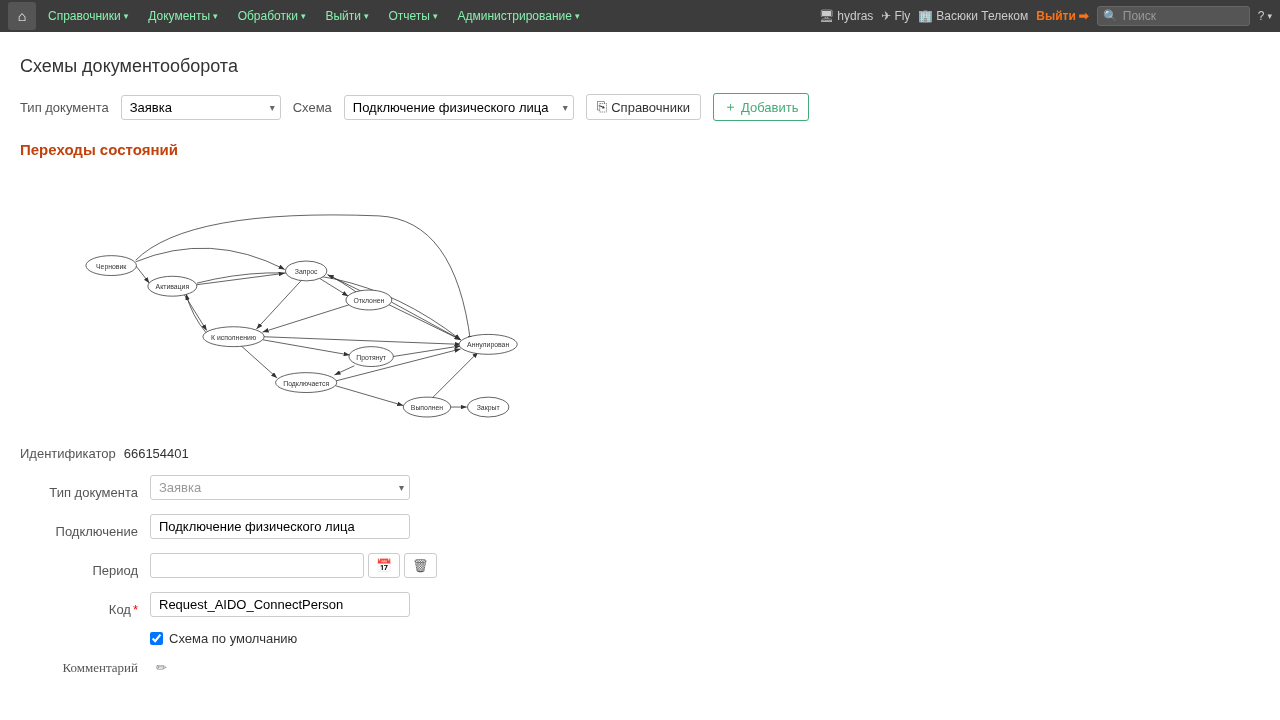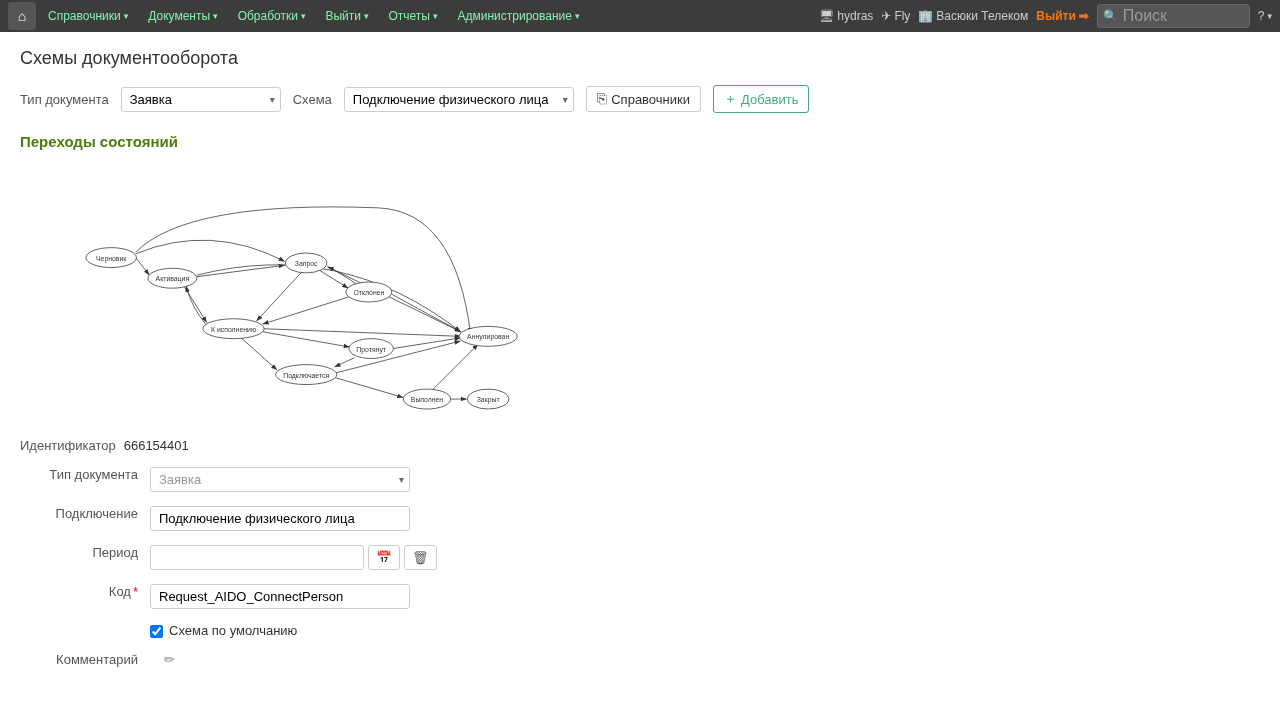--- a/index.html
+++ b/index.html
@@ -35,28 +35,28 @@
     .navbar-right-item {
       color: #ccc; font-size: 12px; cursor: pointer;
       display: flex; align-items: center; gap: 3px;
     }
     .navbar-search {
       background: #555; border: 1px solid #666; border-radius: 3px;
       display: flex; align-items: center; padding: 2px 6px; gap: 4px;
     }
     .navbar-search input {
       background: transparent; border: none; outline: none; color: #ffffff;
-      font-size: 16px; width: 120px;
+      font-size: 12px; width: 120px;
     }
     .navbar-search input::placeholder { color: #999; }
     .exit-btn { color: #f97316; font-size: 12px; cursor: pointer; font-weight: bold; }
     .chevron { font-size: 9px; }
 
     
-    .content { padding: 16px 20px; }
+    .content { padding: 24px 20px; }
     .page-title { font-size: 18px; font-weight: normal; margin-bottom: 16px; color: #333; }
 
     
     .toolbar {
       display: flex; align-items: center; gap: 12px; margin-bottom: 20px;
     }
     .toolbar-label { color: #555; font-size: 13px; }
     .toolbar-select-wrap {
       position: relative; display: inline-flex; align-items: center;
     }
@@ -80,34 +80,34 @@
       position: absolute; right: 6px; pointer-events: none; color: #666; font-size: 10px;
     }
     .btn {
       display: inline-flex; align-items: center; gap: 4px;
       border: 1px solid #ccc; border-radius: 3px; padding: 4px 10px;
       font-size: 13px; background: #fff; cursor: pointer; color: #333;
     }
     .btn-add { color: #4a7; border-color: #4a7; }
 
     
-    .section-title { font-size: 15px; font-weight: bold; margin-bottom: 12px; color: #4d7c0f; }
+    .section-title { font-size: 15px; font-weight: bold; margin-bottom: 12px; color: #c2410c; }
 
     
     .diagram-container {
       width: 580px; height: 260px; position: relative; margin-bottom: 16px;
     }
     .diagram-container svg {
       width: 100%; height: 100%;
     }
 
     
     .form-section { margin-top: 8px; }
     .form-row {
-      display: flex; align-items: flex-start; margin-bottom: 14px;
+      display: flex; align-items: flex-end; margin-bottom: 14px;
     }
     .form-label {
       width: 130px; text-align: right; padding-right: 12px; color: #555; font-size: 13px;
       flex-shrink: 0;
     }
     .form-label-required::after {
       content: '*'; color: red; margin-left: 2px;
     }
     .form-input {
       border: 1px solid #ccc; border-radius: 3px; padding: 4px 8px;
@@ -124,27 +124,27 @@
     .form-select-chevron {
       position: absolute; right: 6px; pointer-events: none; color: #666; font-size: 10px;
     }
     .period-wrap { display: flex; align-items: center; gap: 4px; }
     .period-input { width: 214px; }
     .icon-btn {
       border: 1px solid #ccc; border-radius: 3px; padding: 4px 7px;
       background: #fff; cursor: pointer; color: #555; font-size: 13px;
     }
     .checkbox-row {
-      display: flex; align-items: flex-end; gap: 6px; margin-bottom: 14px;
+      display: flex; align-items: center; gap: 6px; margin-bottom: 14px;
       margin-left: 130px;
     }
     .checkbox-row input[type=checkbox] { cursor: pointer; }
     .checkbox-row label { font-size: 13px; cursor: pointer; }
     .comment-row {
-      display: flex; align-items: flex-start; gap: 14px;
+      display: flex; align-items: flex-start; gap: 6px; font-family: Liberation Serif, serif;
     }
     .comment-icon { color: #888; cursor: pointer; font-size: 13px; }
     .id-row { margin-bottom: 14px; }
     .id-label { color: #555; font-size: 13px; }
     .id-value { font-size: 13px; margin-left: 8px; }
   </style>
 </head>
 <body>
 
 <nav class="navbar">

